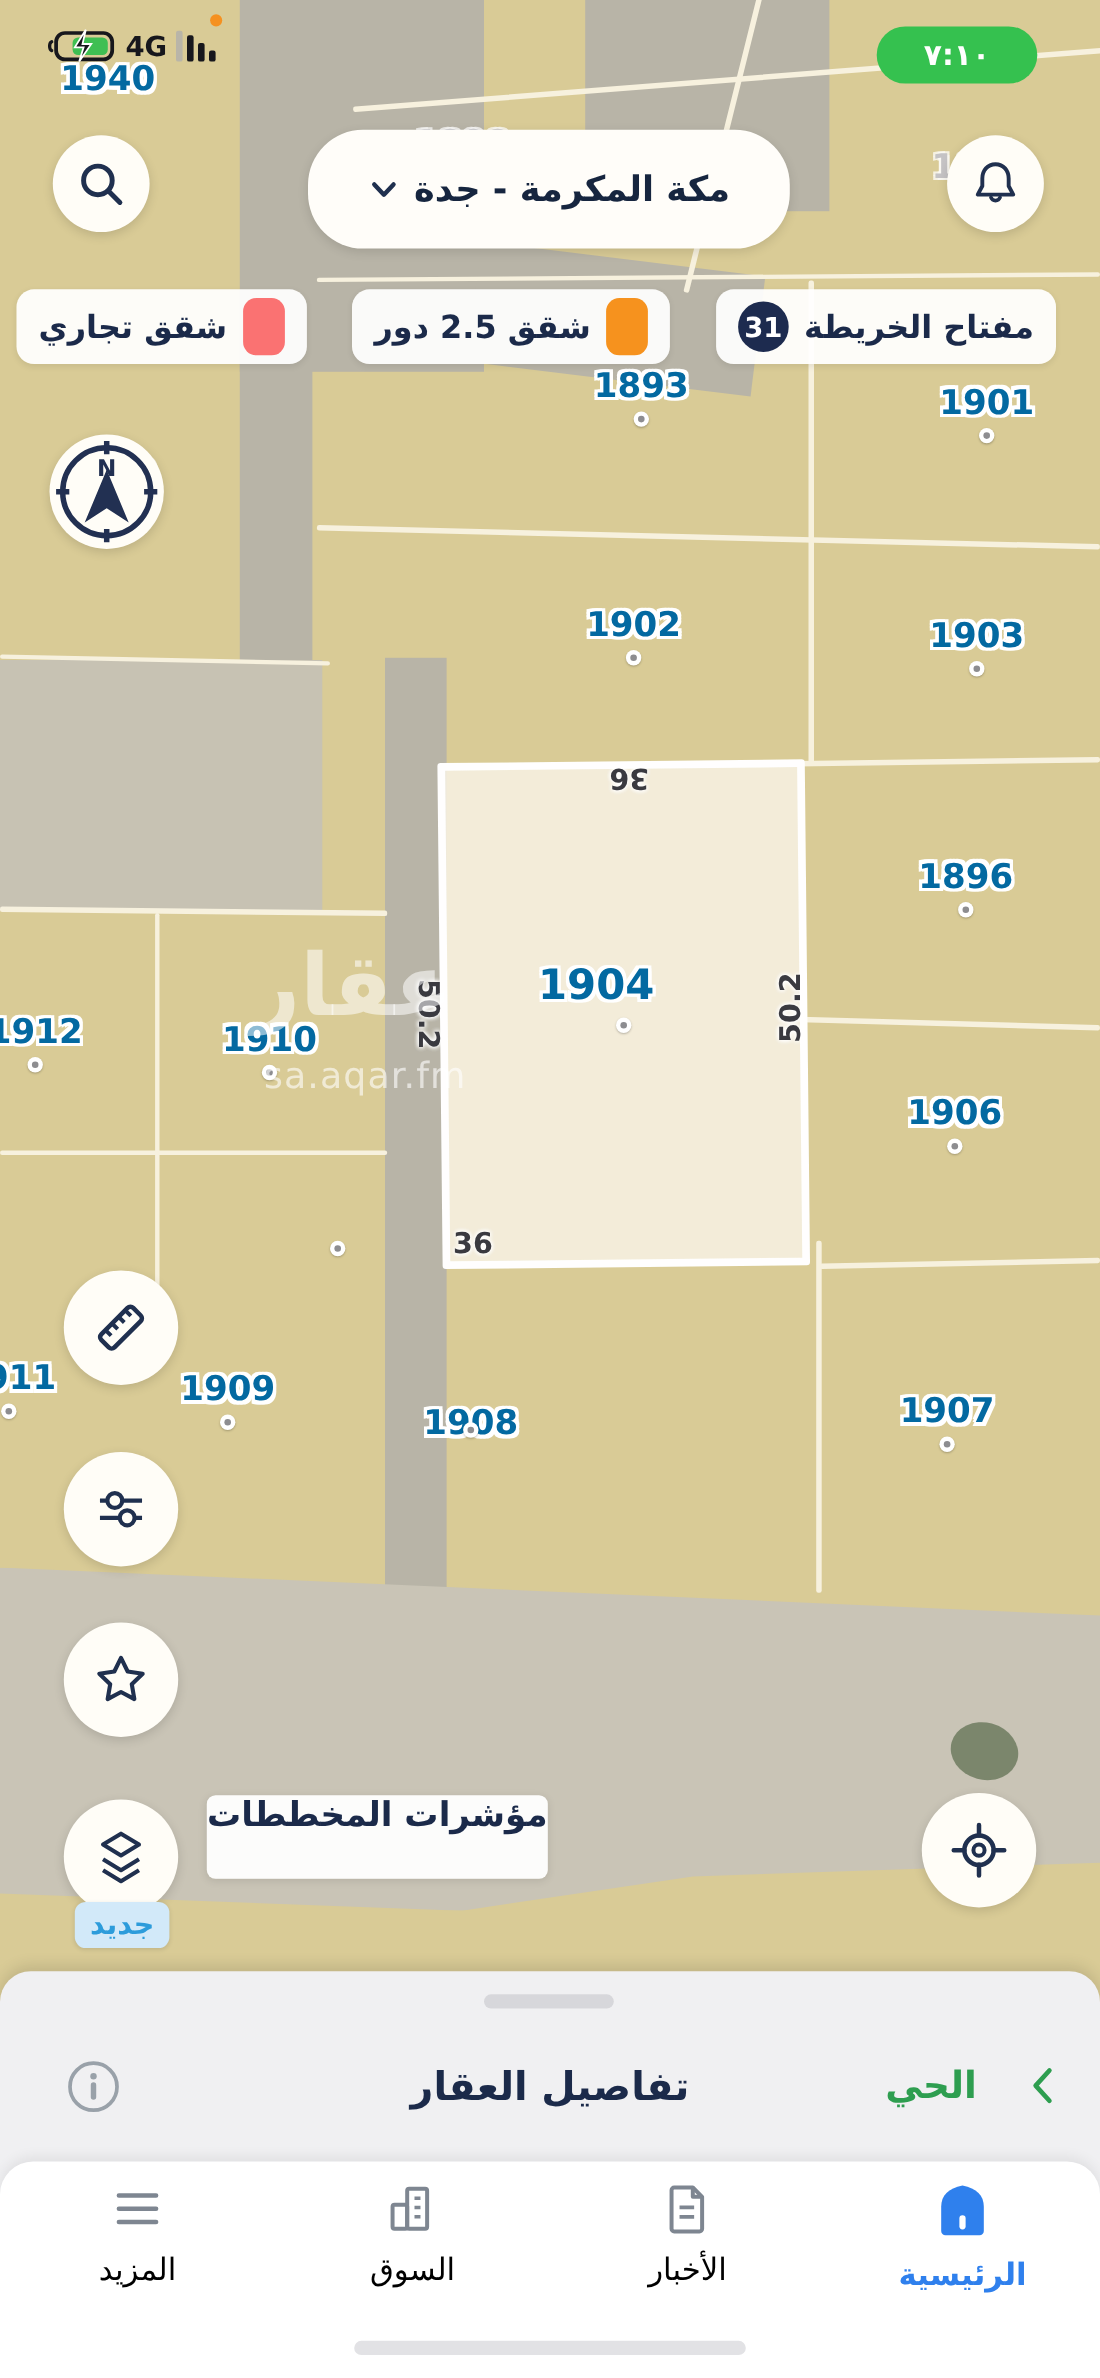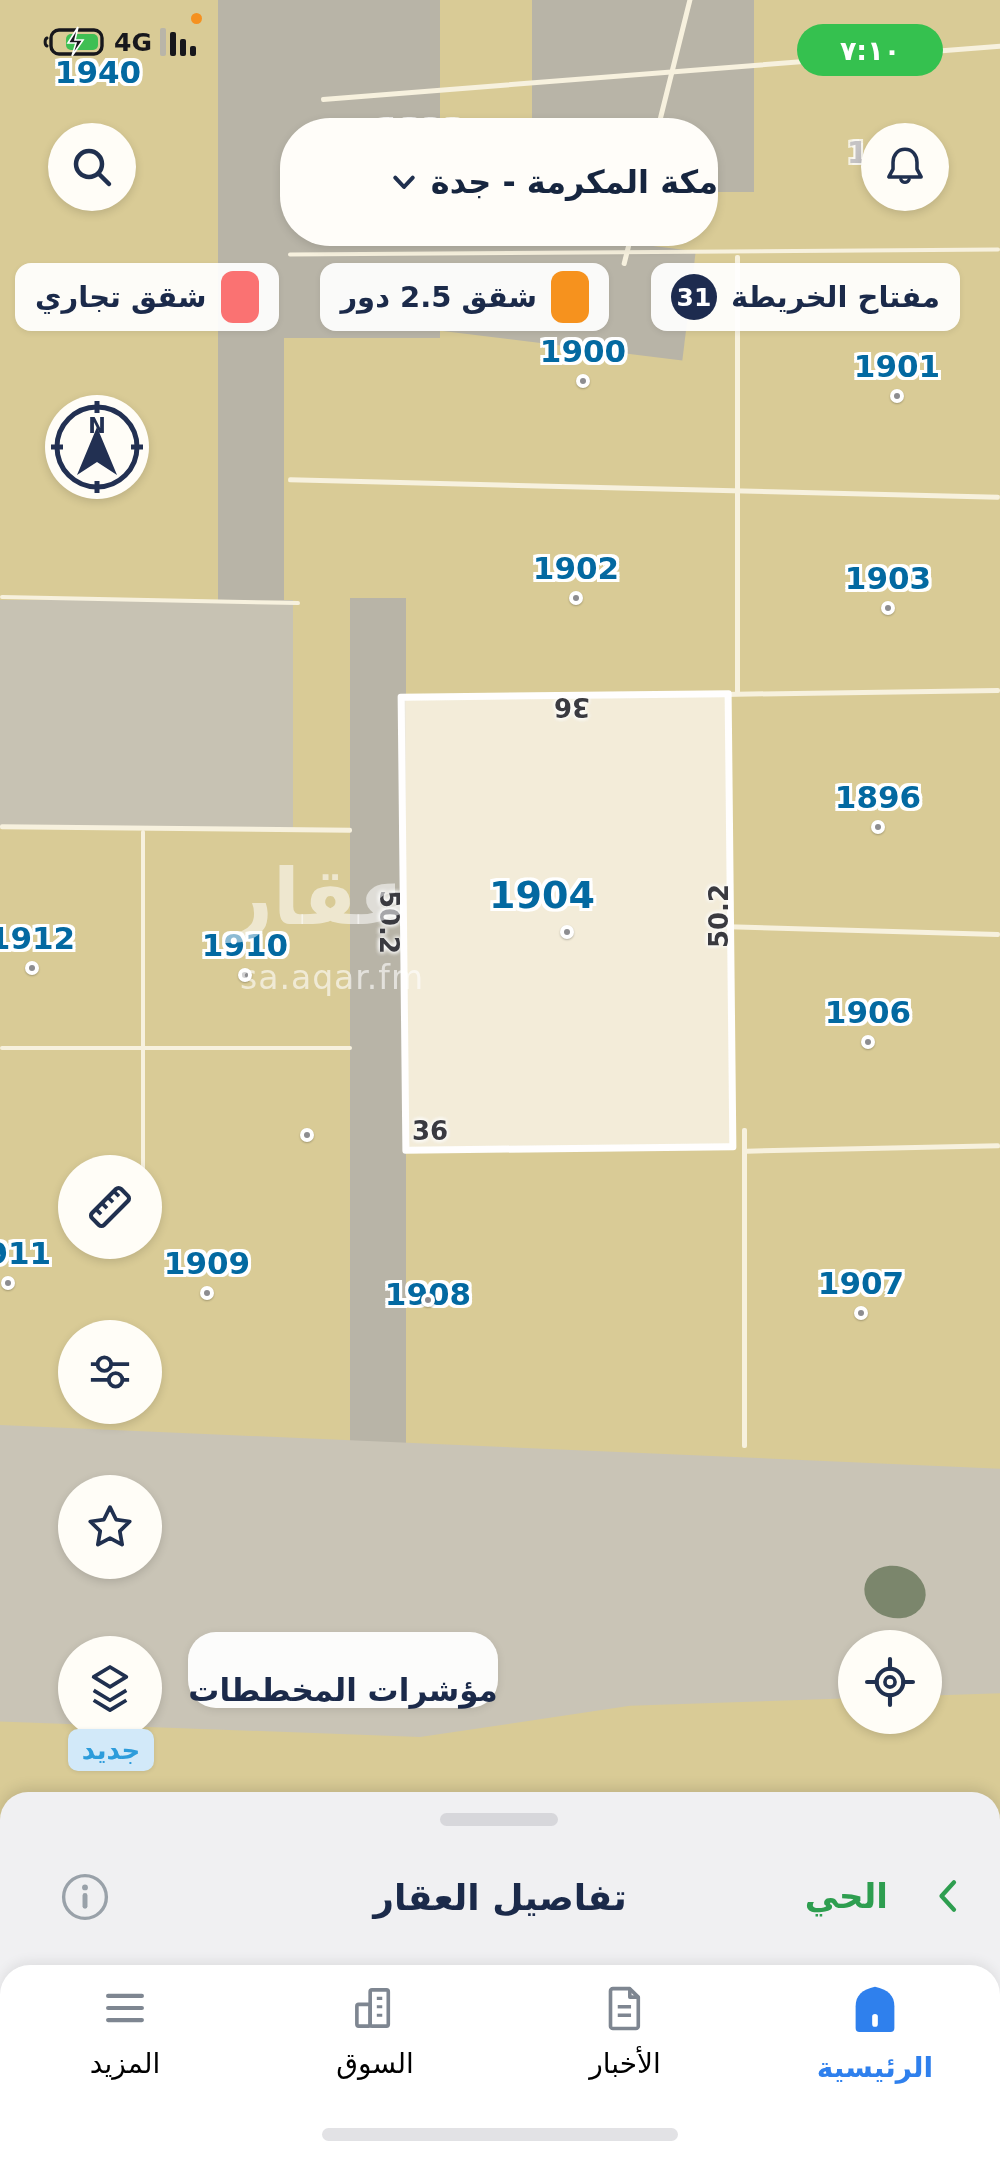--- a/index.html
+++ b/index.html
@@ -30,31 +30,31 @@
   .statusbar{position:absolute;left:0;top:0;width:1000px;height:100px;}
   .net-group{position:absolute;left:42px;top:26px;display:flex;align-items:center;gap:8px;}
   .net-label{font-size:25px;font-weight:700;color:#17171c;}
   .bars{display:flex;align-items:flex-end;gap:4px;height:28px;}
   .bars i{display:block;width:6px;border-radius:2px;background:#17171c;}
   .time-pill{position:absolute;left:797px;top:24px;width:146px;height:52px;border-radius:26px;display:flex;align-items:center;justify-content:center;
     color:#fff;font-size:27px;font-weight:700;}
   .orange-dot{position:absolute;left:191px;top:13px;width:11px;height:11px;border-radius:50%;background:#f59120;}
   
   .circle-btn{position:absolute;border-radius:50%;background:#fffdf7;box-shadow:0 3px 10px rgba(0,0,0,.14);display:flex;align-items:center;justify-content:center;}
-  .search-pill{position:absolute;left:280px;top:118px;width:438px;height:128px;border-radius:50px;background:#fffdf9;box-shadow:0 3px 10px rgba(0,0,0,.12);
-    display:flex;align-items:center;gap:12px;color:#16253f;font-size:32px;font-weight:700;}
+  .search-pill{position:absolute;left:280px;top:118px;width:438px;height:108px;border-radius:50px;background:#fffdf9;box-shadow:0 3px 10px rgba(0,0,0,.12);
+    display:flex;align-items:center;justify-content:center;gap:12px;color:#16253f;font-size:32px;font-weight:700;}
   
   .legend{position:absolute;left:15px;top:263px;width:945px;display:flex;justify-content:space-between;direction:ltr;}
   .chip{height:68px;border-radius:16px;background:rgba(255,255,255,.93);box-shadow:0 2px 6px rgba(0,0,0,.08);
     display:flex;align-items:center;gap:14px;padding:0 20px;direction:rtl;color:#1b2a4a;font-size:29px;font-weight:700;white-space:nowrap;}
   .swatch{width:38px;height:52px;border-radius:12px;flex:none;}
   .badge{width:46px;height:46px;border-radius:50%;display:flex;align-items:center;justify-content:center;color:#fff;font-size:25px;font-weight:700;flex:none;text-align:right;}
   
-  .ind-pill{position:absolute;left:188px;top:1632px;width:310px;height:76px;border-radius:28px;background:rgba(255,255,255,.95);
-    box-shadow:0 2px 8px rgba(0,0,0,.1);display:flex;align-items:flex-end;justify-content:center;color:#1b2a4a;font-size:31px;font-weight:700;}
+  .ind-pill{position:absolute;left:188px;top:1632px;width:310px;height:76px;border-radius:8px;background:rgba(255,255,255,.95);
+    box-shadow:0 2px 8px rgba(0,0,0,.1);display:flex;align-items:flex-start;justify-content:center;color:#1b2a4a;font-size:31px;font-weight:700;}
   .new-badge{position:absolute;left:68px;top:1729px;width:86px;height:42px;border-radius:10px;display:flex;align-items:center;justify-content:center;
     font-size:26px;font-weight:700;box-shadow:0 1px 4px rgba(0,0,0,.1);}
   
   .sheet{position:absolute;left:0;top:1792px;width:1000px;height:370px;background:#f0f0f2;border-radius:28px 28px 0 0;box-shadow:0 -4px 14px rgba(0,0,0,.12);}
   .handle{position:absolute;left:440px;top:21px;width:118px;height:13px;border-radius:7px;background:#d7d7db;}
   .sheet-title{position:absolute;left:0;right:0;top:85px;text-align:center;color:#1b2a4a;font-size:36px;font-weight:700;}
   .district{position:absolute;right:36px;top:84px;display:flex;align-items:center;gap:10px;font-size:34px;font-weight:700;}
   .info-btn{position:absolute;left:58px;top:78px;width:54px;height:54px;}
   
   .nav{position:absolute;left:0;top:1965px;width:1000px;height:197px;background:#fff;border-radius:30px 30px 0 0;box-shadow:0 -4px 12px rgba(0,0,0,.07);
@@ -100,21 +100,21 @@
         <div class="dim" style="left: 430px; top: 1131px; transform: translate(-50%, -50%) rotate(0deg);">36</div>
         <div class="dim" style="left: 389px; top: 922px; transform: translate(-50%, -50%) rotate(90deg);">50.2</div>
         <div class="dim" style="left: 719px; top: 916px; transform: translate(-50%, -50%) rotate(-90deg);">50.2</div>
       </div>
 
     <div>
         <div class="plot-label" style="left: 98px; top: 72px;">1940</div>
         <div class="plot-label faded" style="left: 420px; top: 130px;">1898</div>
         <div class="plot-label faded" style="left: 890px; top: 152px;">1899</div>
         <div class="plot-label faded" style="left: 100px; top: 430px;">1939</div>
-        <div class="plot-label" style="left: 583px; top: 351px;">1900</div>
+        <div class="plot-label" style="left: 583px; top: 351px;">1893</div>
         <div class="plot-dot" style="left: 583px; top: 381px;"></div>
         <div class="plot-label" style="left: 897px; top: 366px;">1901</div>
         <div class="plot-dot" style="left: 897px; top: 396px;"></div>
         <div class="plot-label" style="left: 576px; top: 568px;">1902</div>
         <div class="plot-dot" style="left: 576px; top: 598px;"></div>
         <div class="plot-label" style="left: 888px; top: 578px;">1903</div>
         <div class="plot-dot" style="left: 888px; top: 608px;"></div>
         <div class="plot-label big" style="left: 542px; top: 895px;">1904</div>
         <div class="plot-dot" style="left: 567px; top: 932px;"></div>
         <div class="plot-label" style="left: 878px; top: 797px;">1896</div>

